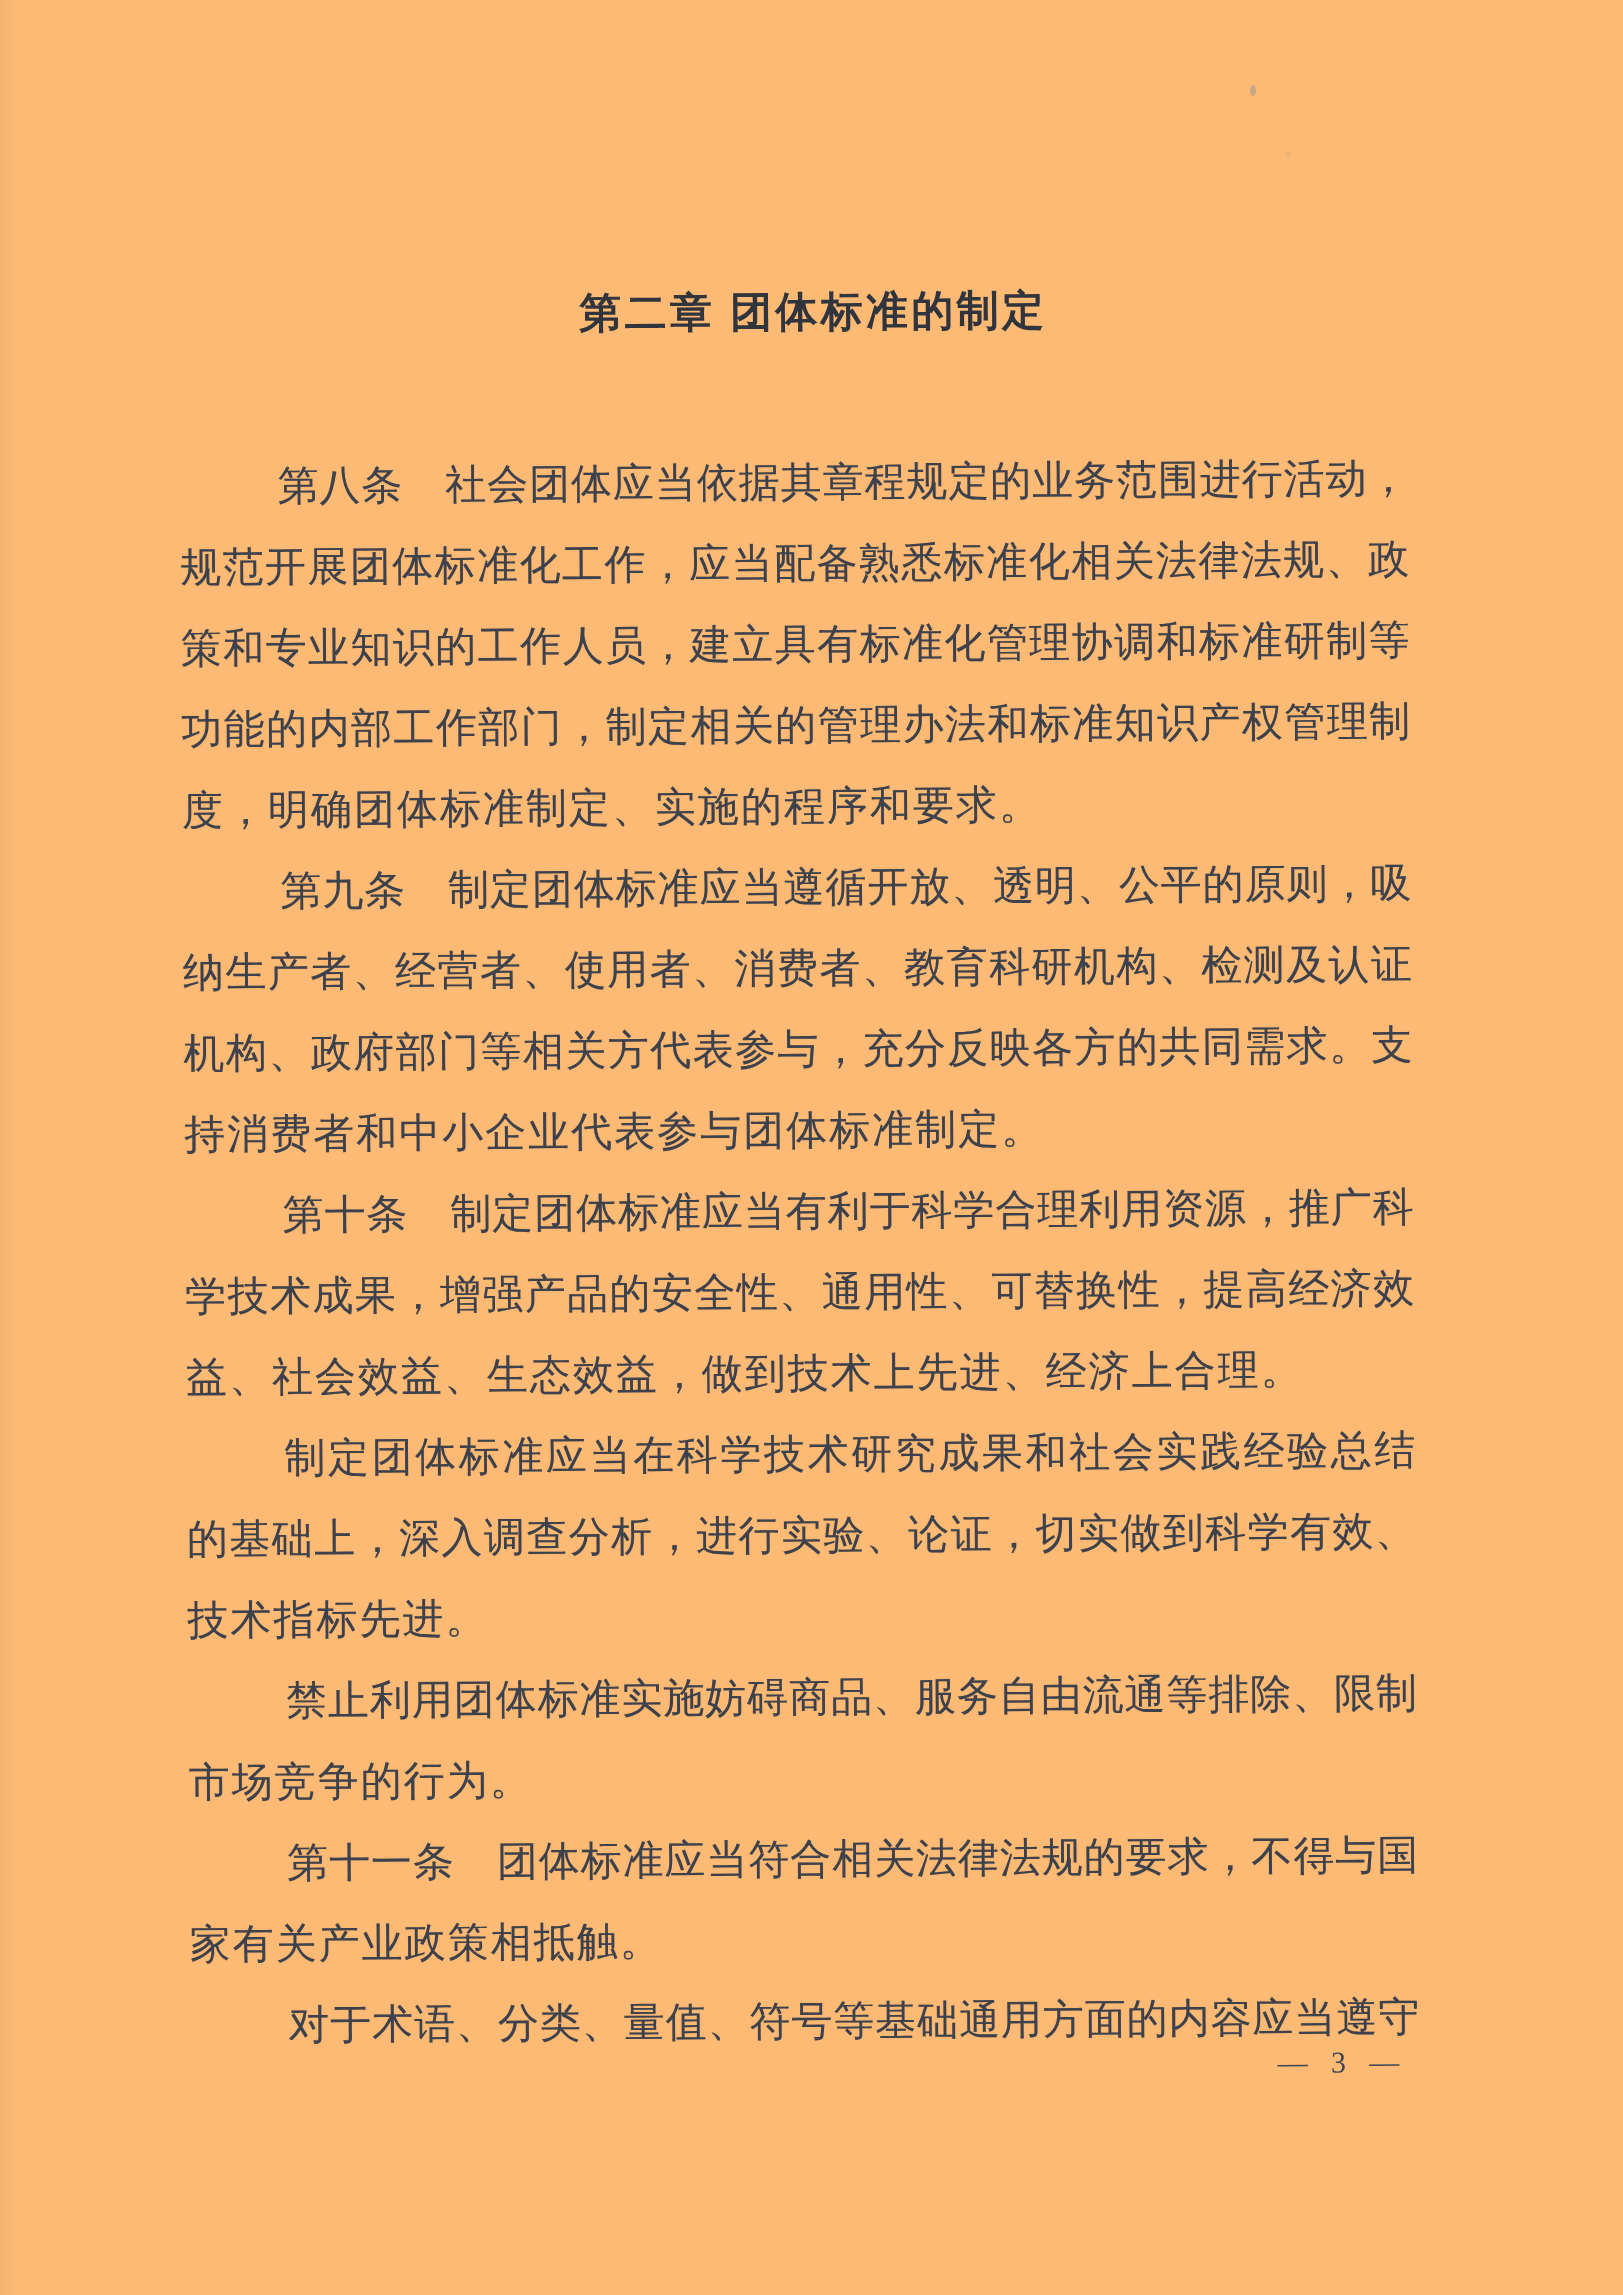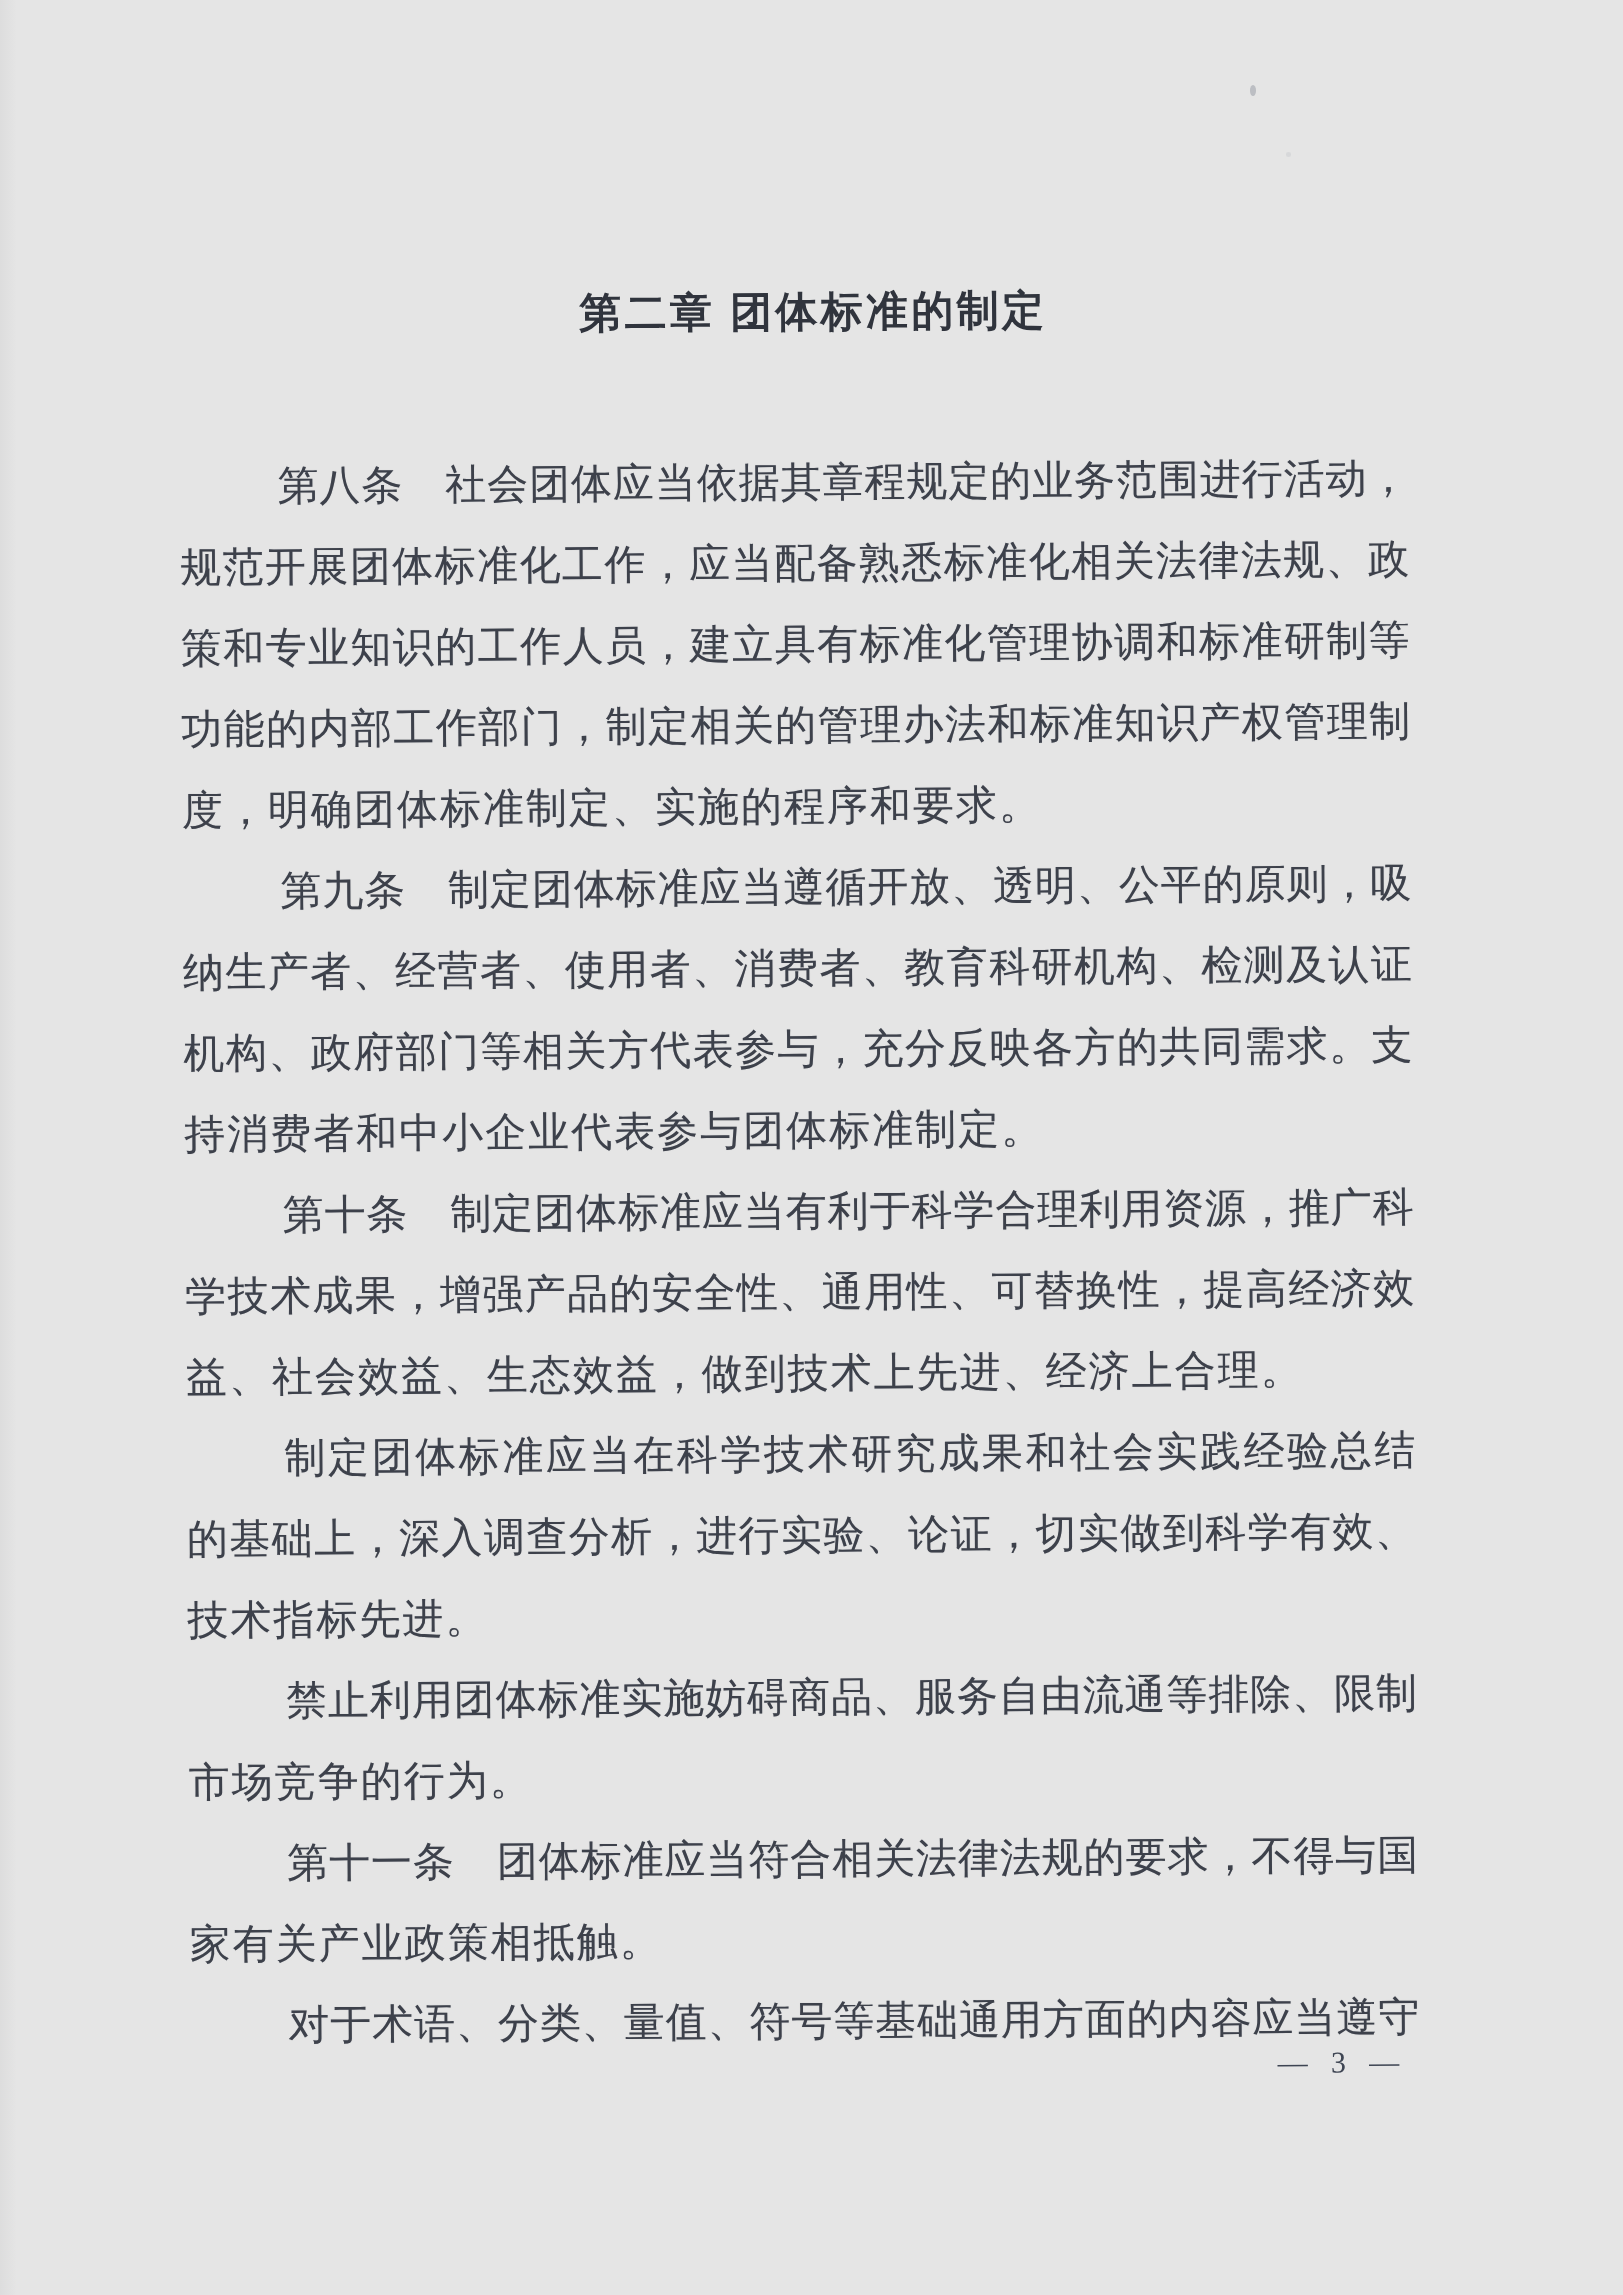--- a/index.html
+++ b/index.html
@@ -1,21 +1,21 @@
 <!DOCTYPE html>
 <html style="font-size:10.5px"><head>
 <meta charset="utf-8">
 <style>
   html, body { margin: 0; padding: 0; background: #ffffff; }
 
   .page {
     position: relative;
     width: 1624px;
     height: 2295px;
-    background: #e5e5e5;
+    background: #fdba74;
     overflow: hidden;
     font-family: "Liberation Serif", "DejaVu Serif", serif;
   }
 
   
   .scan-content {
     position: absolute;
     inset: 0;
     transform: rotate(-0.4deg);
     transform-origin: 50% 55%;

